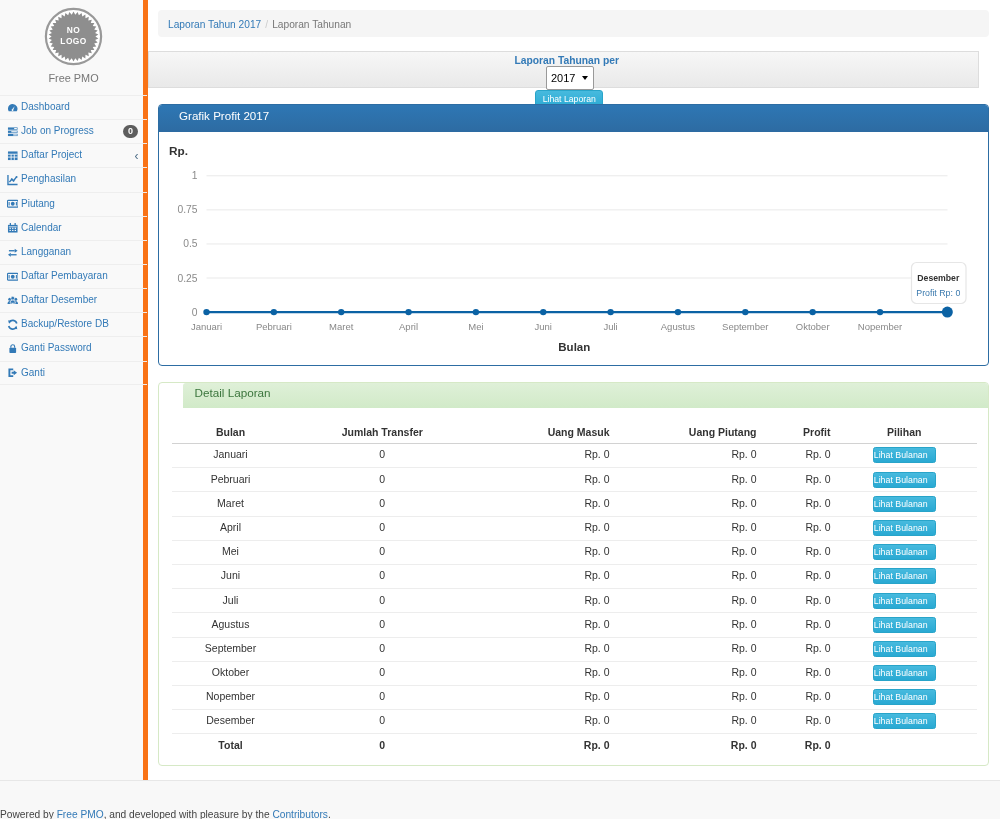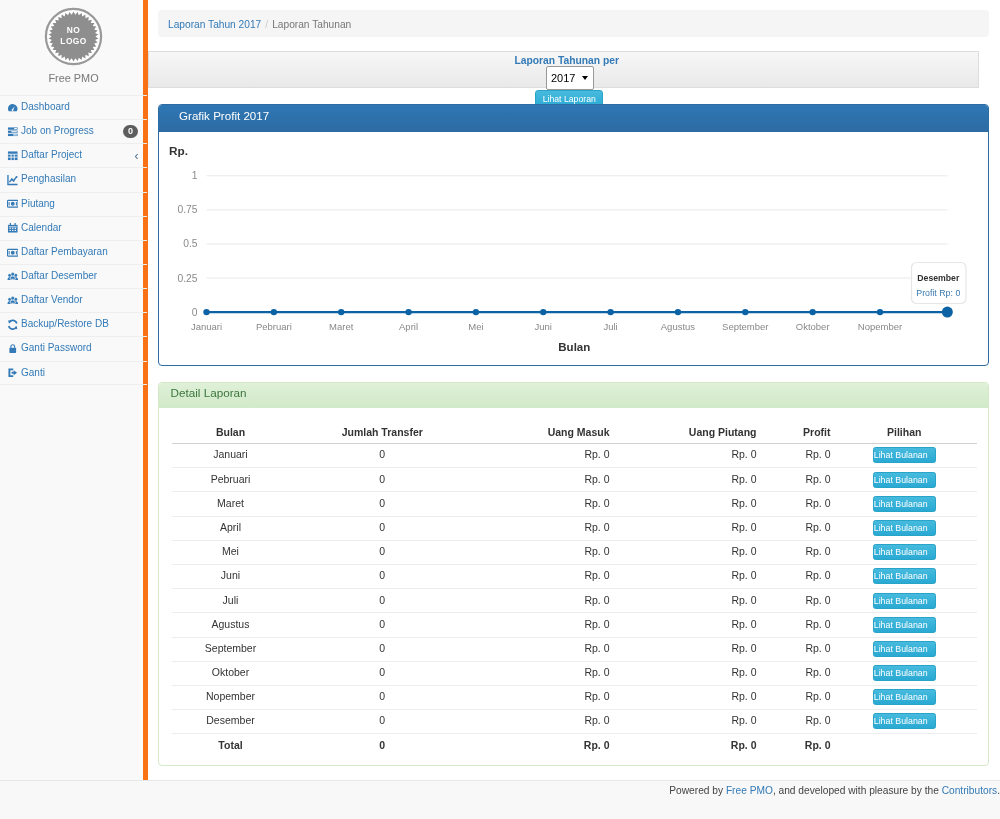--- a/index.html
+++ b/index.html
@@ -32,32 +32,32 @@
 .selwrap:after { content:""; position:absolute; right:6px; top:10px; border-left:3.5px solid transparent; border-right:3.5px solid transparent; border-top:4px solid #000; pointer-events:none; }
 .btn { display:inline-block; border-radius:3px; font-size:8.7px; height:19px; line-height:17px; text-align:center; }
 .btn-info { background:linear-gradient(to bottom,#47bade,#29a9d3); border:1px solid #28a4c9; color:#fff; margin-left:5px; width:68px; }
 .btn-default { background:linear-gradient(to bottom,#fdfdfd,#e3e3e3); border:1px solid #ccc; color:#333; margin-left:21px; width:48.5px; }
 
 
 #chartpanel { position:absolute; left:158px; top:103.5px; width:831px; height:262px; border:1px solid #2d6da3; border-radius:4px; background:#fff; }
 #chartpanel .hd { height:27.5px; background:linear-gradient(to bottom,#2e77b4,#2d6ba2); color:#fff; font-size:11.6px; line-height:22.5px; padding-left:20px; border-radius:3px 3px 0 0; }
 
 
-#detailpanel { position:absolute; left:158px; top:381.5px; width:831px; height:384px; border:1px solid #d6e9c6; border-radius:4px; background:#fff; }
+#detailpanel { position:absolute; left:158px; top:381.5px; width:831px; height:384px; border:1px solid #d6e9c6; border-radius:4px; background:#fff;padding-left:24px; }
 #detailpanel .hd { height:25.5px; background:linear-gradient(to bottom,#dff0d8,#d1eac8); color:#3c763d; font-size:11.7px; line-height:19px; padding-left:11.5px; border-radius:3px 3px 0 0; }
 #dtable { position:absolute; left:13px; top:37px; width:805px; border-collapse:collapse; font-size:10.5px; color:#333; table-layout:fixed; }
 #dtable th { font-weight:bold; border-bottom:1px solid #d2d2d2; height:24px; vertical-align:bottom; padding-bottom:5.5px; }
 #dtable td { border-top:1px solid #ededed; height:24.2px; vertical-align:bottom; padding-bottom:6.8px; }
 #dtable tr:nth-child(2) td { border-top:none; }
 #dtable .c { text-align:center; }
 #dtable .r { text-align:right; padding-right:1px;margin-top:36px; }
 .btnsm { display:inline-block; width:63px; height:16px; line-height:14.5px; text-align:left; border-radius:2.5px; background:linear-gradient(to bottom,#47bade,#29a9d3); border:1px solid #28a4c9; color:#fff; font-size:8.8px; margin-bottom:-3.6px; }
 
 
-#footer { position:absolute; left:0; top:780px; width:1000px; height:39px; background:#f8f8f8; border-top:1px solid #e7e7e7; text-align:right; font-size:10.2px; color:#444; padding-top:4px; }
+#footer { position:absolute; left:0; top:780px; width:1000px; height:39px; background:#f8f8f8; border-top:1px solid #e7e7e7; text-align:left; font-size:10.2px; color:#444; padding-top:28px; }
 #footer a { color:#337ab7; }
 </style>
 </head>
 <body>
 
 <div id="sidebar">
   <svg id="logo" viewBox="0 0 59 59">
     <circle cx="29.5" cy="29.5" r="27.6" fill="#fff" stroke="#999" stroke-width="2.2"></circle>
     <path id="burst" fill="#8e8e8e" d="M29.50,4.60L31.31,7.67L33.60,4.94L34.88,8.27L37.59,5.95L38.30,9.44L41.35,7.60L41.48,11.17L44.79,9.85L44.33,13.39L47.82,12.64L46.78,16.05L50.35,15.88L48.76,19.08L52.30,19.50L50.21,22.39L53.64,23.39L51.10,25.90L54.31,27.44L51.40,29.50L54.31,31.56L51.10,33.10L53.64,35.61L50.21,36.61L52.30,39.50L48.76,39.92L50.35,43.12L46.78,42.95L47.82,46.36L44.33,45.61L44.79,49.15L41.48,47.83L41.35,51.40L38.30,49.56L37.59,53.05L34.88,50.73L33.60,54.06L31.31,51.33L29.50,54.40L27.69,51.33L25.40,54.06L24.12,50.73L21.41,53.05L20.70,49.56L17.65,51.40L17.52,47.83L14.21,49.15L14.67,45.61L11.18,46.36L12.22,42.95L8.65,43.12L10.24,39.92L6.70,39.50L8.79,36.61L5.36,35.61L7.90,33.10L4.69,31.56L7.60,29.50L4.69,27.44L7.90,25.90L5.36,23.39L8.79,22.39L6.70,19.50L10.24,19.08L8.65,15.88L12.22,16.05L11.18,12.64L14.67,13.39L14.21,9.85L17.52,11.17L17.65,7.60L20.70,9.44L21.41,5.95L24.12,8.27L25.40,4.94L27.69,7.67Z"></path>
     <text x="29.5" y="26.3" text-anchor="middle" font-size="8.4" font-weight="bold" fill="#fff" letter-spacing="0.4">NO</text>
@@ -126,51 +126,49 @@
             <rect x="8" y="6" width="1.4" height="1.2"></rect>
             <rect x="2.6" y="8.2" width="1.4" height="1.2"></rect>
             <rect x="5.3" y="8.2" width="1.4" height="1.2"></rect>
             <rect x="8" y="8.2" width="1.4" height="1.2"></rect>
           </g>
         </svg>
         <a>Calendar</a>
       </li>
       <li>
         <svg class="mi" viewBox="0 0 12 12">
+          <g fill="#337ab7">
+            <rect x="2" y="3.2" width="6" height="1.4"></rect>
+            <path d="M8 1.7 11 3.9 8 6.1z"></path>
+            <rect x="4" y="7.4" width="6" height="1.4"></rect>
+            <path d="M4 5.9 1 8.1 4 10.3z"></path>
+          </g>
+        </svg>
+        <a>Langganan</a>
+      </li>
+      <li>
+        <svg class="mi" viewBox="0 0 12 12">
           <rect x="0.5" y="2.5" width="11" height="7" rx="1" fill="none" stroke="#337ab7" stroke-width="1.1"></rect>
           <circle cx="6" cy="6" r="2" fill="#337ab7"></circle>
           <path d="M2.2 4.2v3.6M9.8 4.2v3.6" stroke="#337ab7" stroke-width="1.1"></path>
         </svg>
         <a>Daftar Pembayaran</a>
       </li>
       <li>
         <svg class="mi" viewBox="0 0 12 12">
           <g fill="#337ab7">
             <circle cx="2.9" cy="4.4" r="1.6"></circle>
             <circle cx="9.1" cy="4.4" r="1.6"></circle>
             <path d="M.5 9.3C.5 7.4 1.6 6.3 3 6.3s2.5 1.1 2.5 3z"></path>
             <path d="M6.5 9.3c0-1.9 1.1-3 2.5-3s2.5 1.1 2.5 3z"></path>
             <circle cx="6" cy="3.4" r="2" stroke="#fbfbfb" stroke-width="0.7"></circle>
             <path d="M3.2 8.6c0-2.1 1.2-3.3 2.8-3.3s2.8 1.2 2.8 3.3z" stroke="#fbfbfb" stroke-width="0.7"></path>
           </g>
         </svg>
         <a>Daftar Desember</a>
-      </li>
-      <li>
-        <svg class="mi" viewBox="0 0 12 12">
-          <g fill="#337ab7">
-            <circle cx="2.9" cy="4.4" r="1.6"></circle>
-            <circle cx="9.1" cy="4.4" r="1.6"></circle>
-            <path d="M.5 9.3C.5 7.4 1.6 6.3 3 6.3s2.5 1.1 2.5 3z"></path>
-            <path d="M6.5 9.3c0-1.9 1.1-3 2.5-3s2.5 1.1 2.5 3z"></path>
-            <circle cx="6" cy="3.4" r="2" stroke="#fbfbfb" stroke-width="0.7"></circle>
-            <path d="M3.2 8.6c0-2.1 1.2-3.3 2.8-3.3s2.8 1.2 2.8 3.3z" stroke="#fbfbfb" stroke-width="0.7"></path>
-          </g>
-        </svg>
-        <a>Daftar Vendor</a>
       </li>
       <li>
         <svg class="mi" viewBox="0 0 12 12">
           <g fill="none" stroke="#337ab7" stroke-width="1.7">
             <path d="M10.2 4.6A4.4 4.4 0 0 0 2.2 3.5"></path>
             <path d="M1.8 7.4a4.4 4.4 0 0 0 8 1.1"></path>
           </g>
           <g fill="#337ab7">
             <path d="M1.2 1.4 4.6 2 2.2 5z"></path>
             <path d="M10.8 10.6 7.4 10l2.4-3z"></path>

